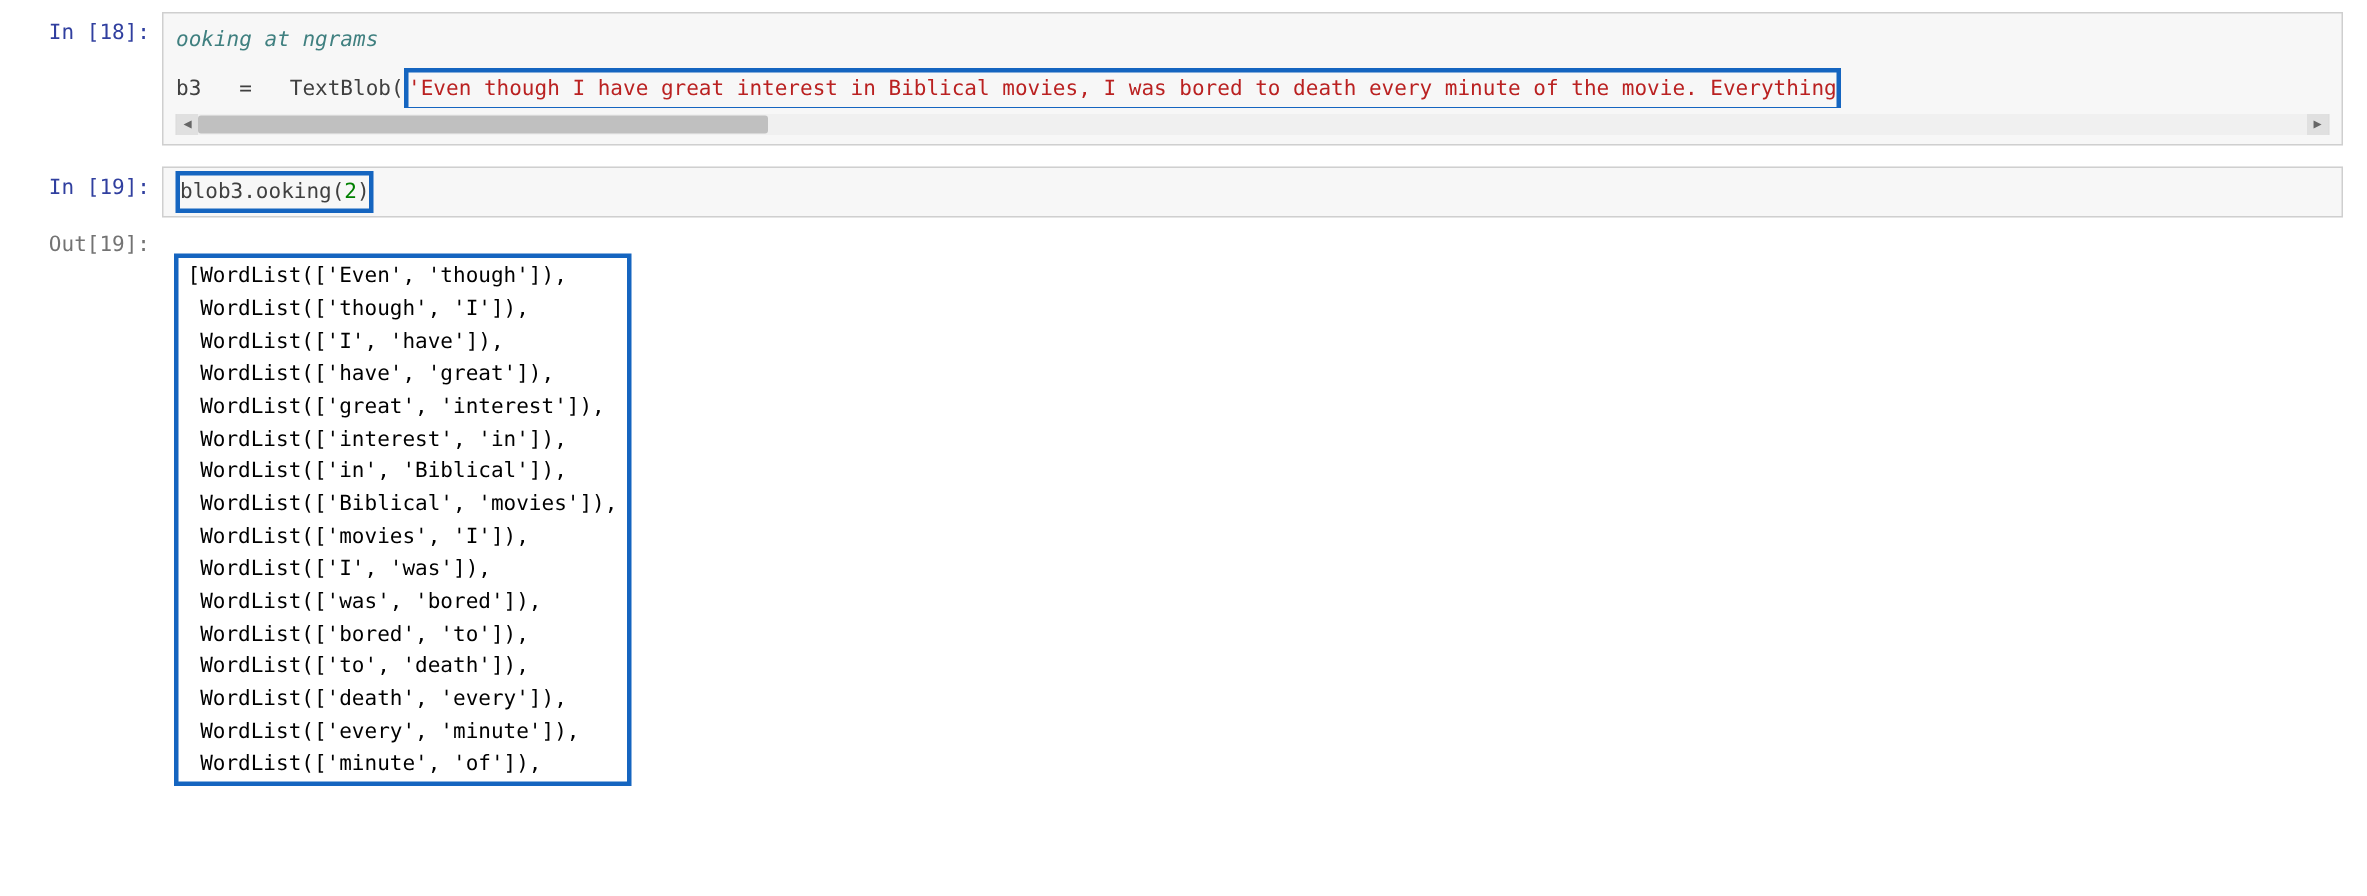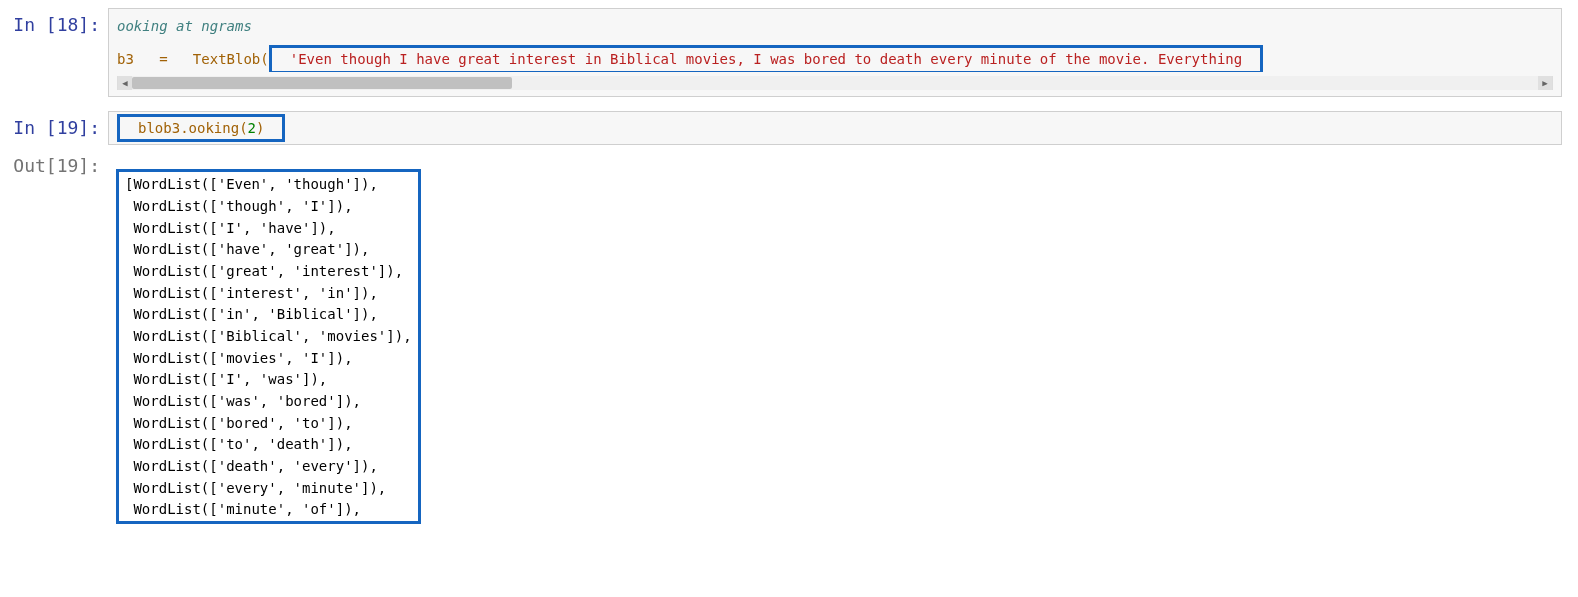--- a/index.html
+++ b/index.html
@@ -15,21 +15,21 @@
       display: flex;
       align-items: flex-start;
       margin-bottom: 4px;
     }
     .prompt {
       width: 108px;
       min-width: 108px;
       text-align: right;
       padding: 6px 8px 4px 0;
       font-family: "DejaVu Sans Mono", Menlo, Consolas, monospace;
-      font-size: 18px;
+      font-size: 14px;
       user-select: none;
     }
     .prompt-in { color: #303F9F; }
     .prompt-out { color: #737373; }
     .input-area {
       flex: 1;
       min-width: 0;
       border: 1px solid #cfcfcf;
       background: #f7f7f7;
       padding: 6px 8px;
@@ -40,25 +40,25 @@
       white-space: pre;
       font-family: "DejaVu Sans Mono", Menlo, Consolas, monospace;
       line-height: 1.6;
     }
     .comment-italic {
       color: #408080;
       font-style: italic;
     }
     .str { color: #BA2121; }
     .num { color: #008000; }
-    .name { color: #a16207; }
+    .name { color: #404040; }
     .highlight-box {
       border: 3px solid #1565C0;
       display: inline-block;
-      padding: 0 18px;
+      padding: 0 0;
       margin: -2px 0;
     }
     .highlight-box-block {
       border: 3px solid #1565C0;
       display: inline-block;
       padding: 2px 6px 0 6px;
       margin-top: 16px;
     }
     .scroll-wrap {
       overflow-x: hidden;

